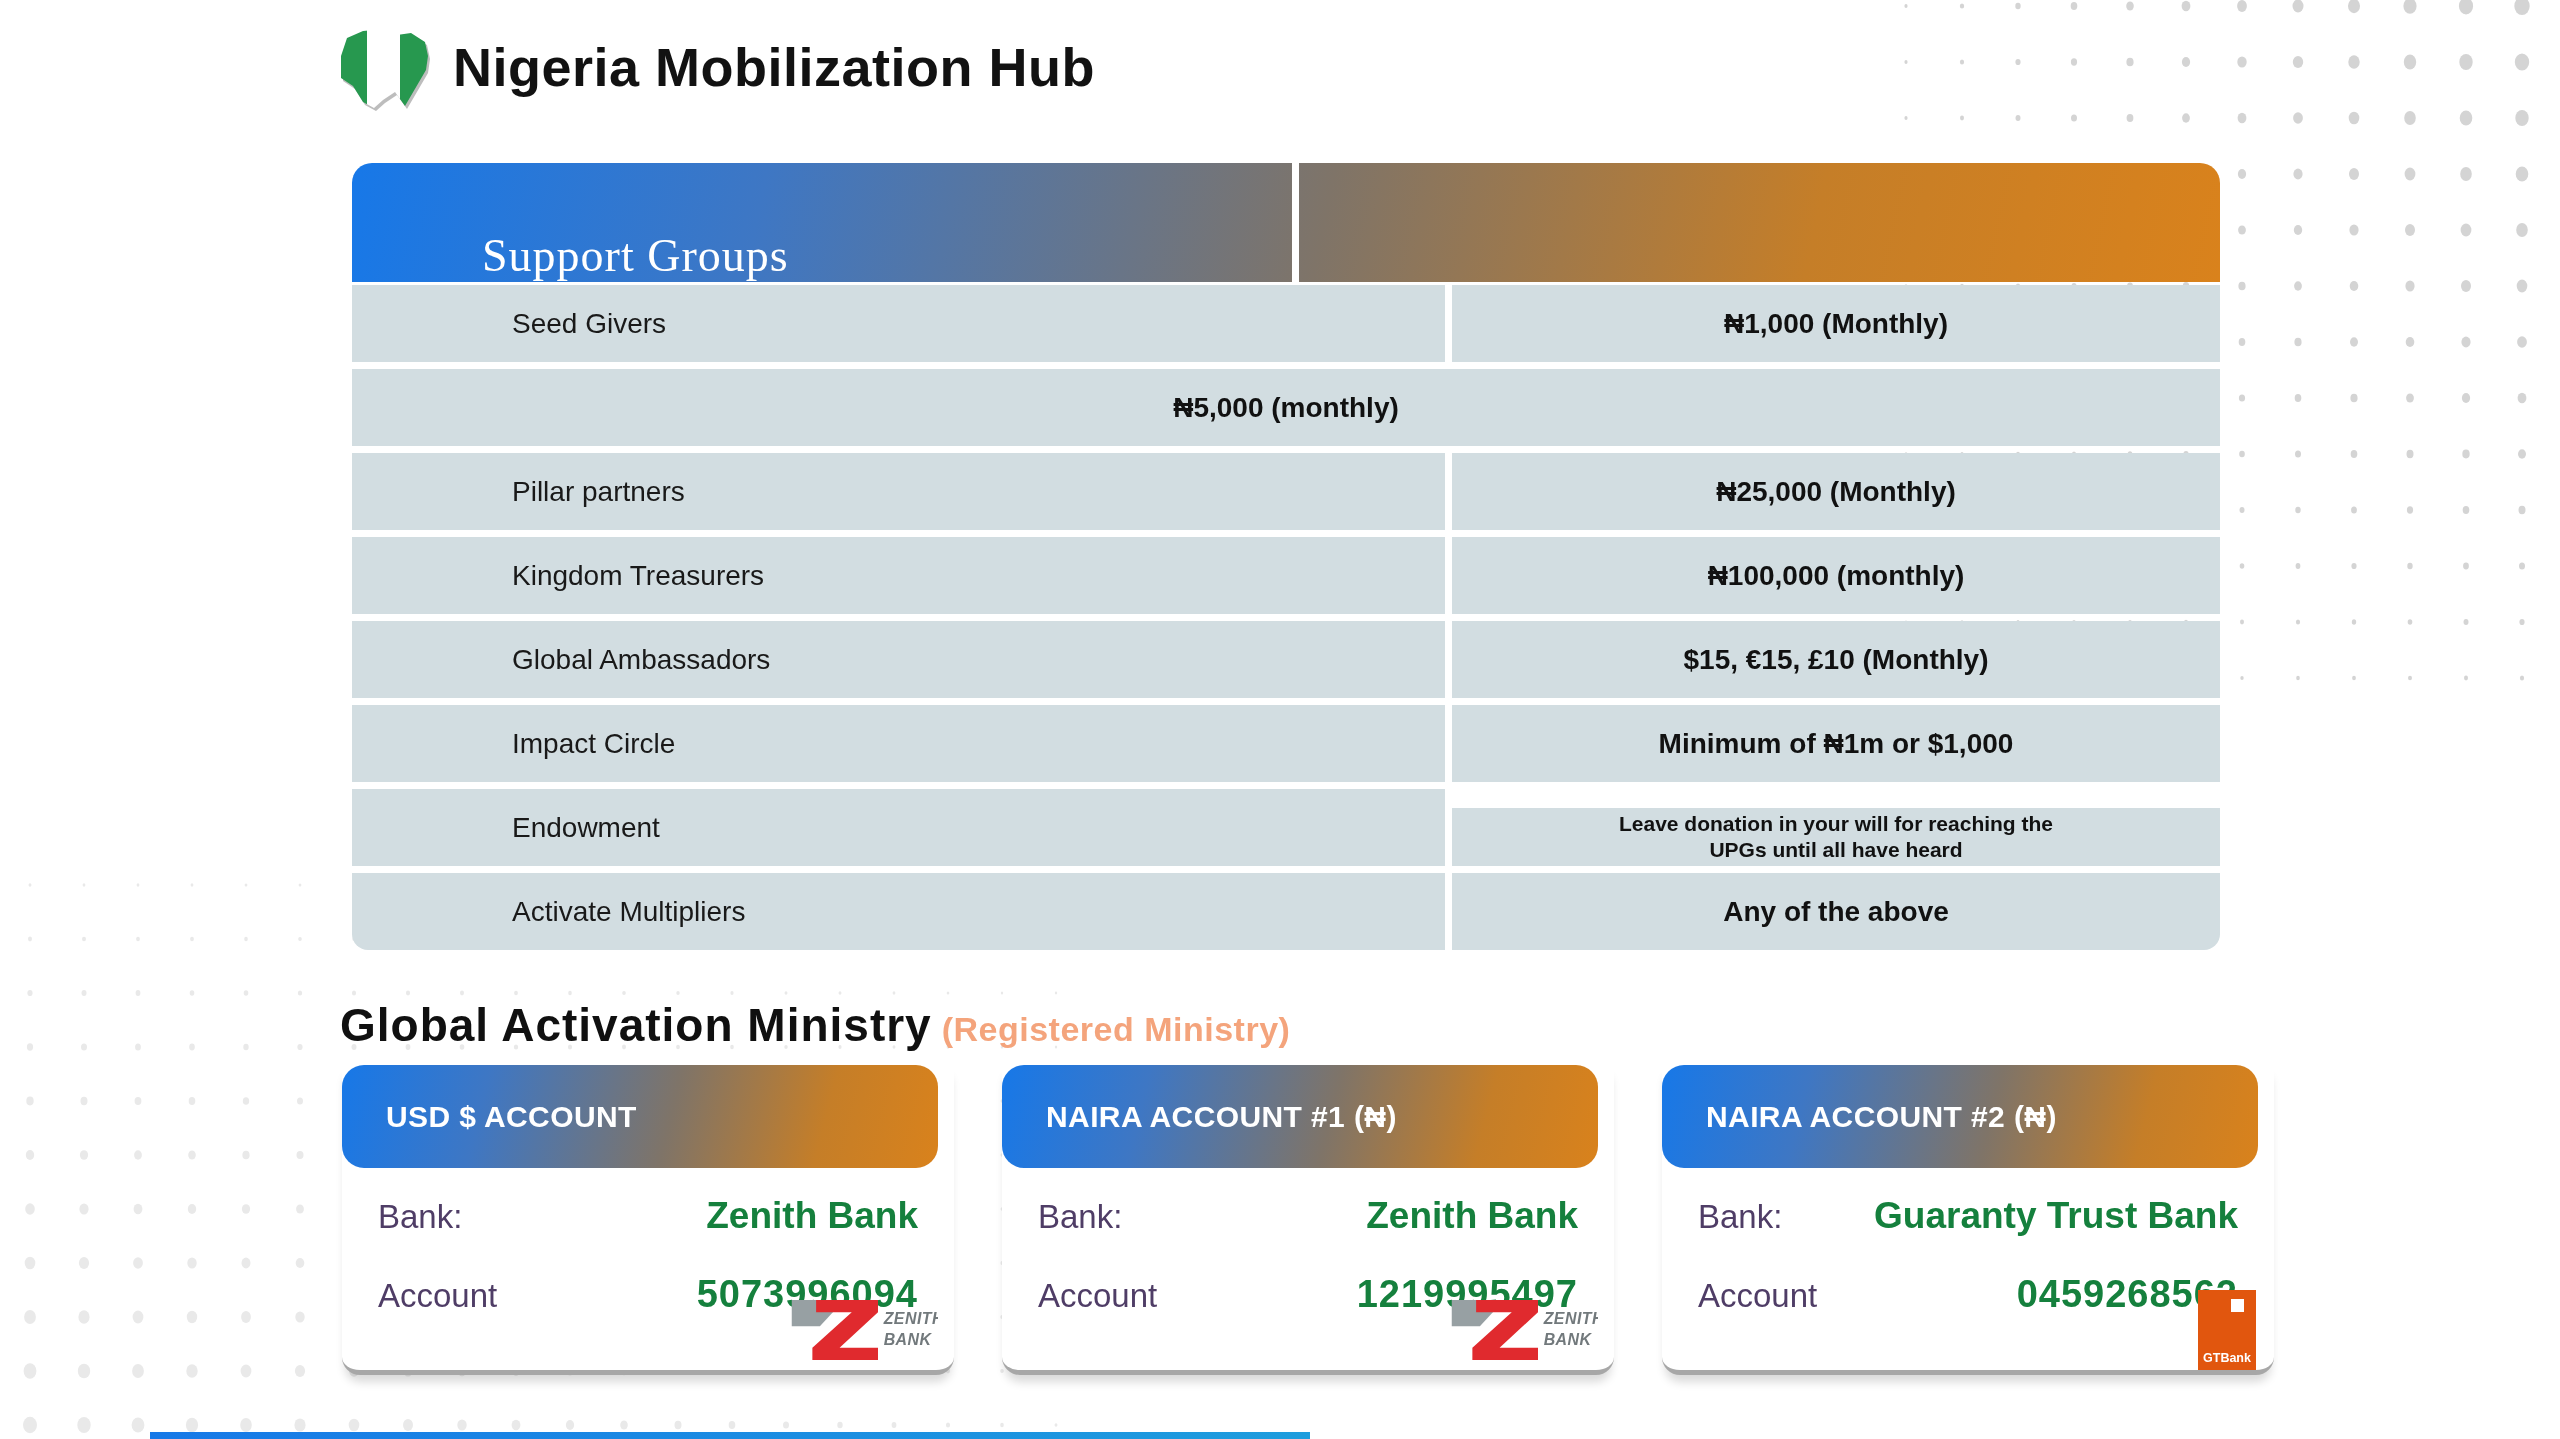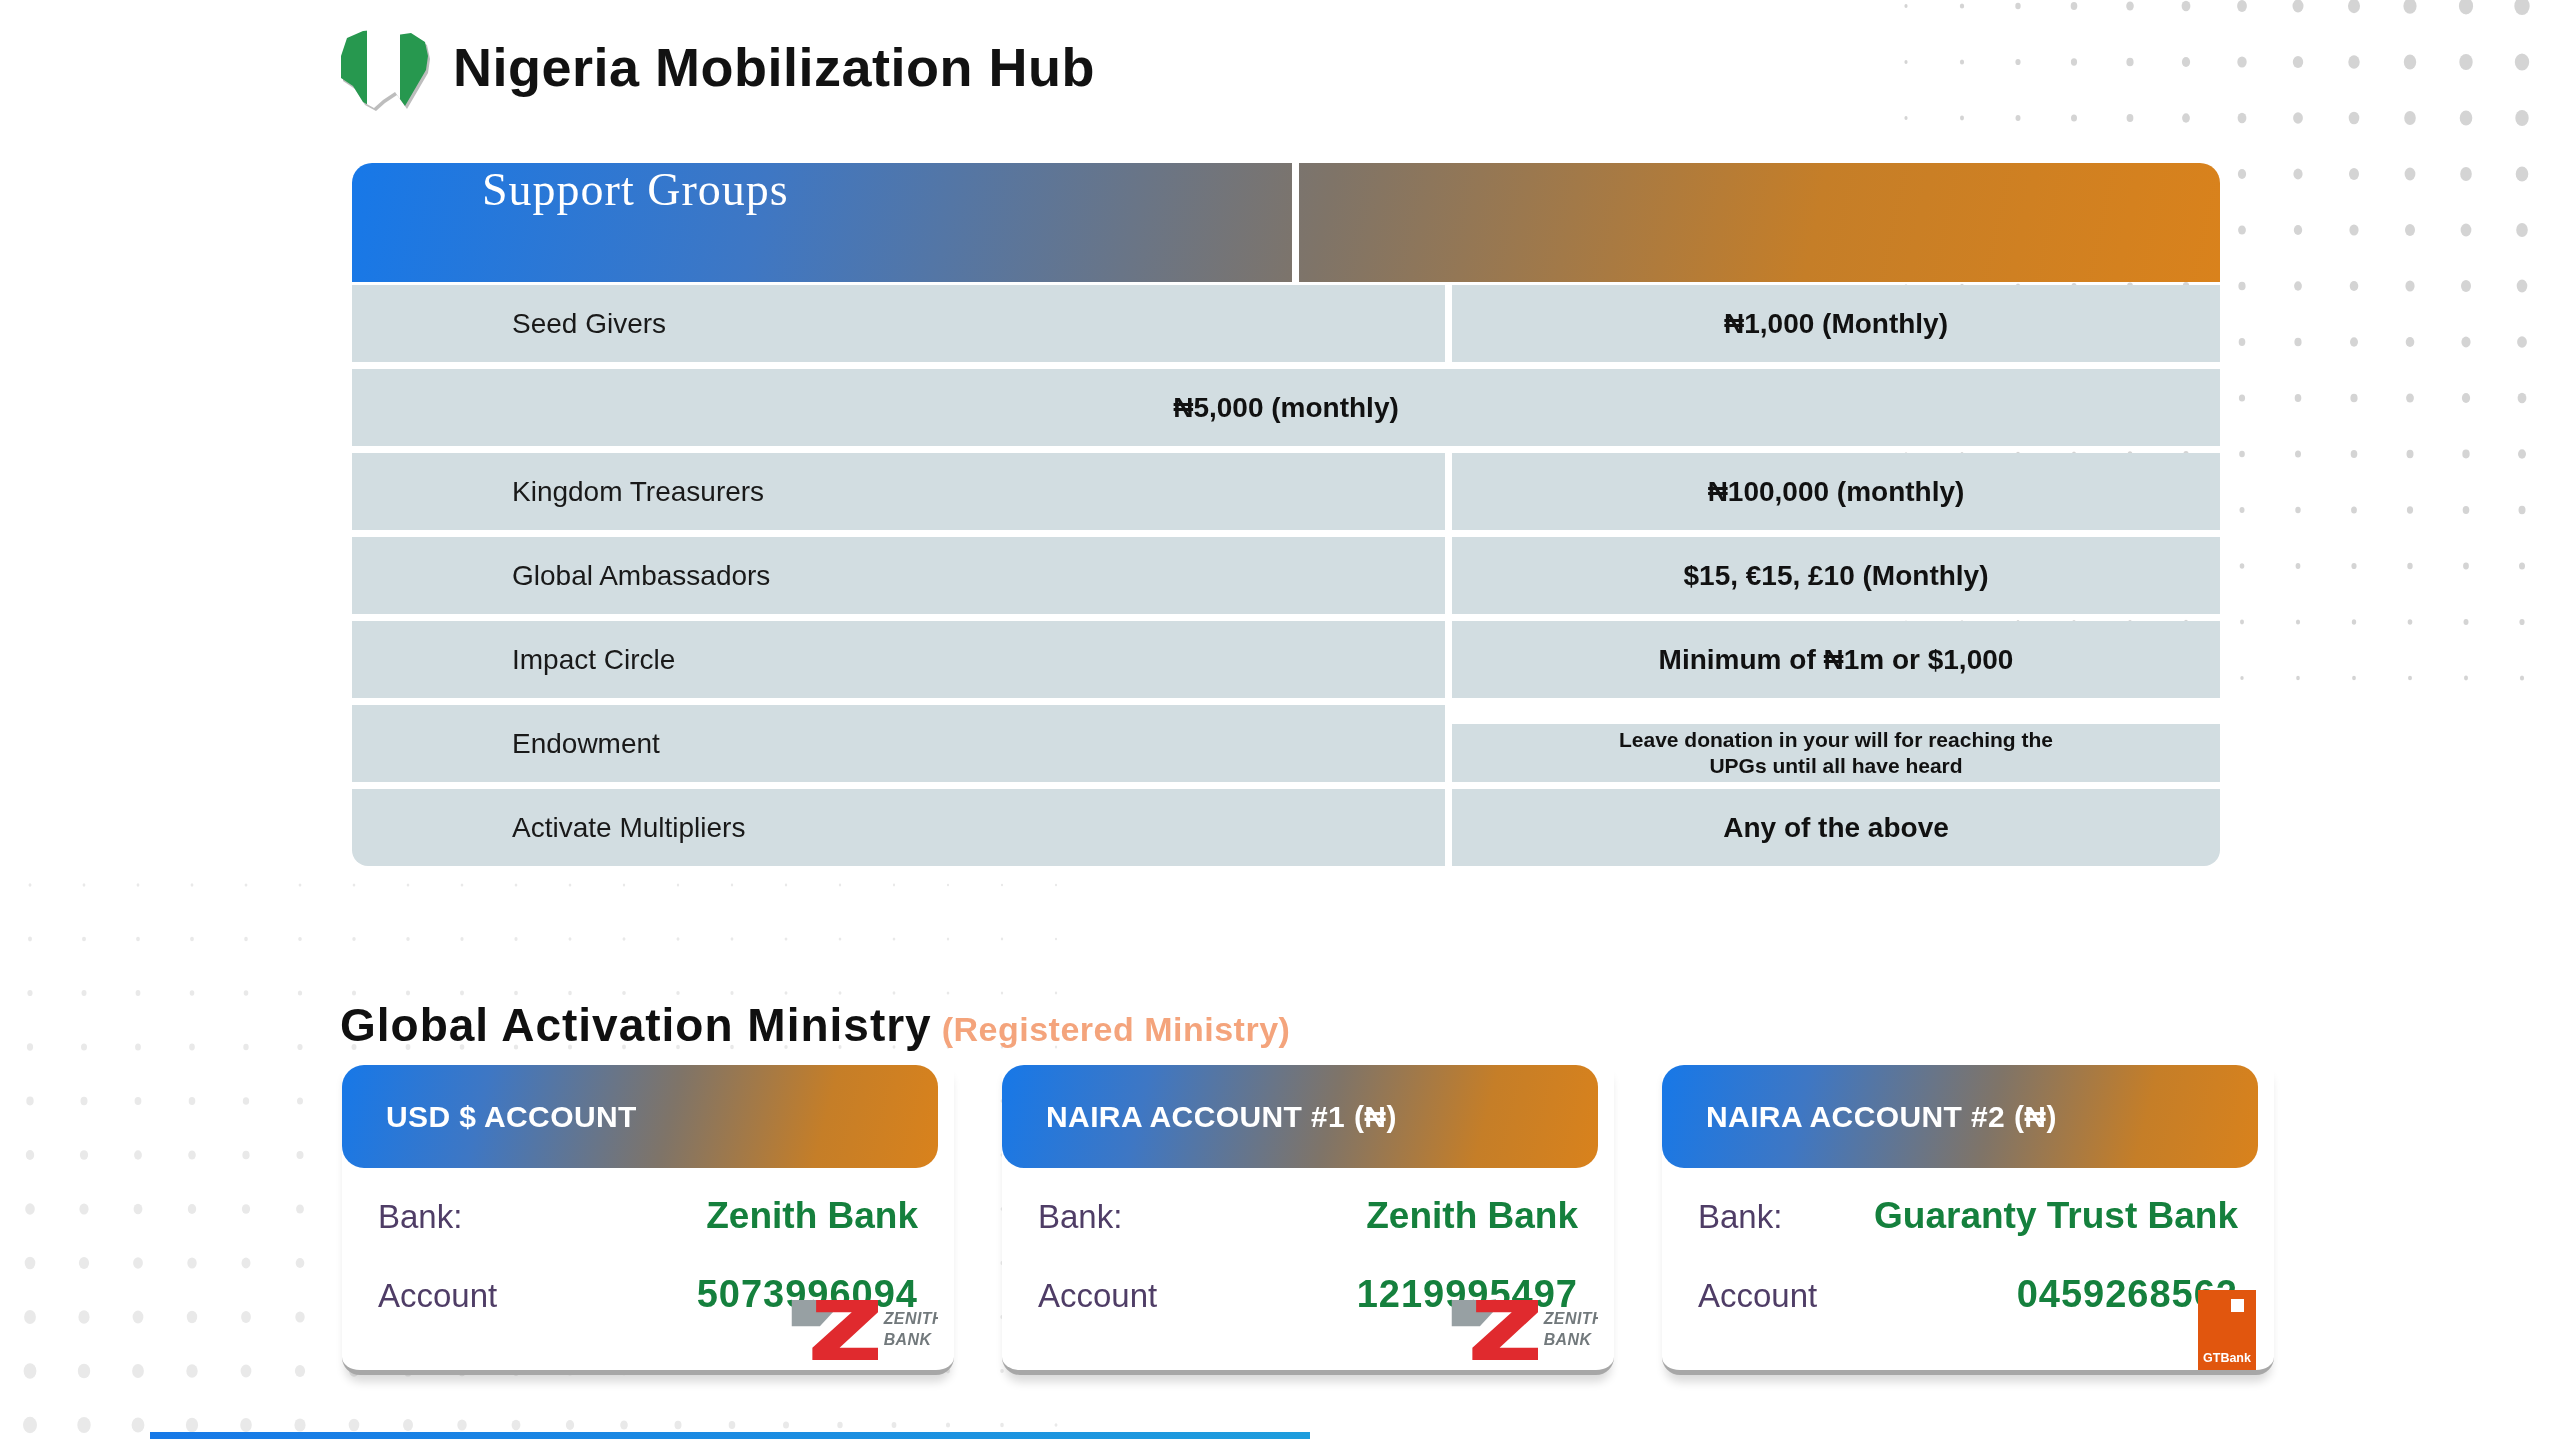--- a/index.html
+++ b/index.html
@@ -11,21 +11,21 @@
   .layer{position:absolute;z-index:1;}
 
   
   .brand{left:333px;top:22px;display:flex;align-items:center;gap:18px;}
   .brand h1{margin:0;font-size:54px;font-weight:bold;color:#121212;letter-spacing:.5px;}
 
   
   .thead{
     left:352px;top:163px;width:1868px;height:119px;
     background:linear-gradient(102deg,#1778e8 0%,#3e77c4 22%,#7f7468 52%,#c57e28 78%,#d9821c 100%);
-    border-radius:20px 20px 0 0;display:flex;align-items:flex-start;
+    border-radius:20px 20px 0 0;display:flex;align-items:flex-end;
   }
   .thead .divider{position:absolute;left:940px;top:0;width:7px;height:100%;background:#ffffff;}
   .thead .th-label{
     padding-left:130px;color:#ffffff;font-family:"Liberation Serif","DejaVu Serif",serif;
     font-size:46px;font-weight:normal;letter-spacing:1px;
   }
   .rows{left:352px;top:285px;width:1868px;display:flex;flex-direction:column;gap:7px;}
   .row{display:flex;gap:7px;height:77px;}
   .cell-left{
     width:933px;background:#d2dde1;display:flex;align-items:center;
@@ -481,20 +481,24 @@
 </section>
 <section class="layer rows" id="rows">
     <div class="row">
       <div class="cell-left">Seed Givers</div>
       <div class="cell-right">₦1,000 (Monthly)</div>
     </div>
     <div class="row">
       <div class="cell-right">₦5,000 (monthly)</div>
     </div>
     <div class="row">
+      <div class="cell-left">Pillar partners</div>
+      <div class="cell-right">₦25,000 (Monthly)</div>
+    </div>
+    <div class="row">
       <div class="cell-left">Kingdom Treasurers</div>
       <div class="cell-right">₦100,000 (monthly)</div>
     </div>
     <div class="row">
       <div class="cell-left">Global Ambassadors</div>
       <div class="cell-right">$15, €15, £10 (Monthly)</div>
     </div>
     <div class="row">
       <div class="cell-left">Impact Circle</div>
       <div class="cell-right">Minimum of ₦1m or $1,000</div>

